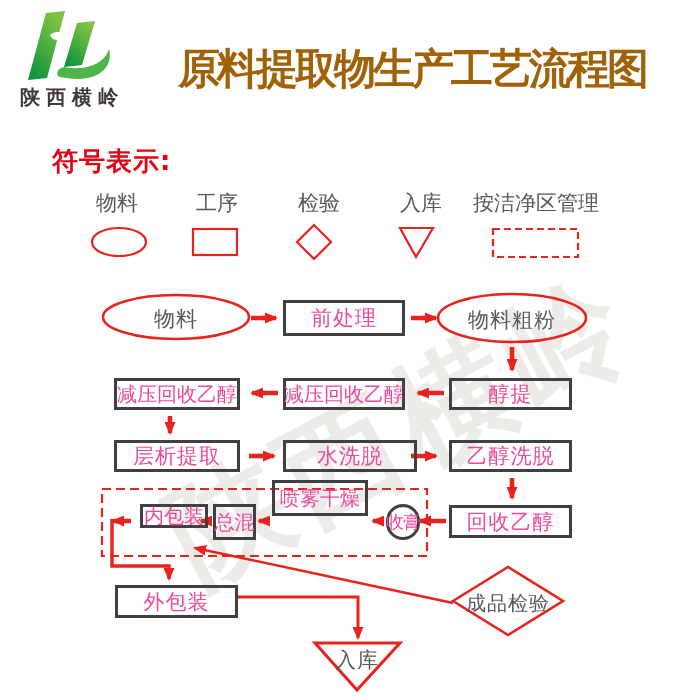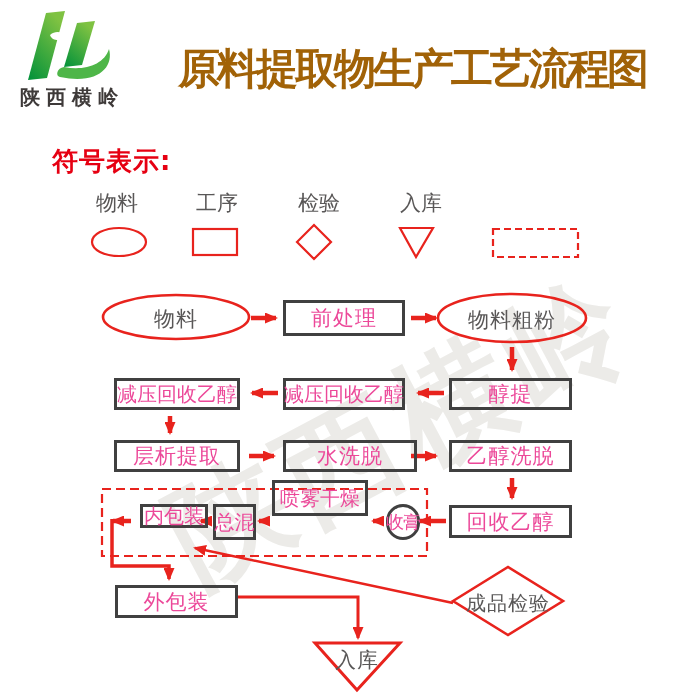--- a/index.html
+++ b/index.html
@@ -46,20 +46,21 @@
   </svg>
   <div class="abs" id="brand-name">陕西横岭</div>
 
   <div class="abs" id="page-title">原料提取物生产工艺流程图</div>
 
   <div class="abs" id="legend-heading">符号表示:</div>
   <div class="abs legend-label" style="left:77px;">物料</div>
   <div class="abs legend-label" style="left:177px;">工序</div>
   <div class="abs legend-label" style="left:279px;">检验</div>
   <div class="abs legend-label" style="left:381px;">入库</div>
+  <div class="abs legend-label" style="left:466px;width:140px;">按洁净区管理</div>
 
   <svg class="abs" id="diagram-svg" width="700" height="700" viewBox="0 0 700 700">
     <defs>
       <marker id="ah" markerUnits="userSpaceOnUse" markerWidth="13" markerHeight="11" refX="11" refY="5.5" orient="auto">
         <path d="M0,0 L13,5.5 L0,11 Z" fill="#e8231d"></path>
       </marker>
     </defs>
 
     <ellipse cx="119" cy="242" rx="27" ry="14" fill="none" stroke="#e8231d" stroke-width="2.2"></ellipse>
     <rect x="193" y="229" width="44" height="26" fill="none" stroke="#e8231d" stroke-width="2.2"></rect>

